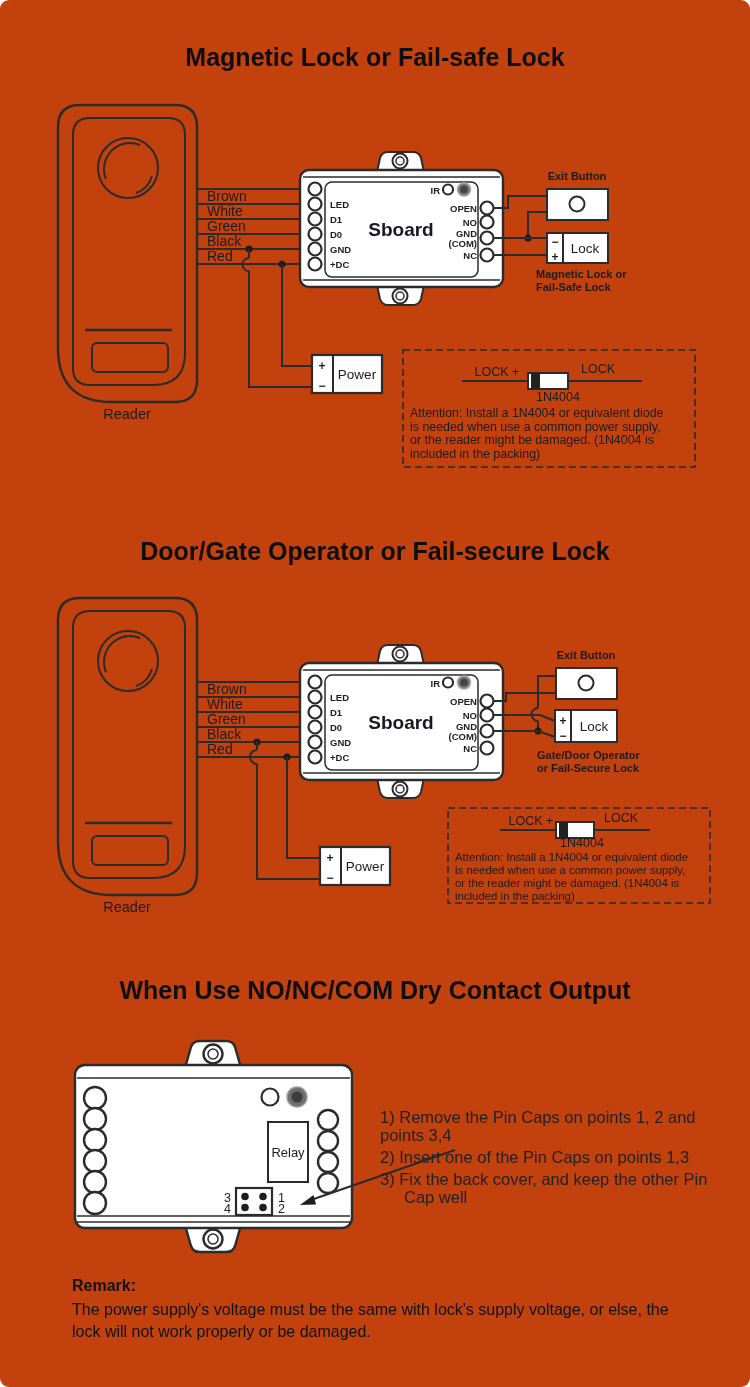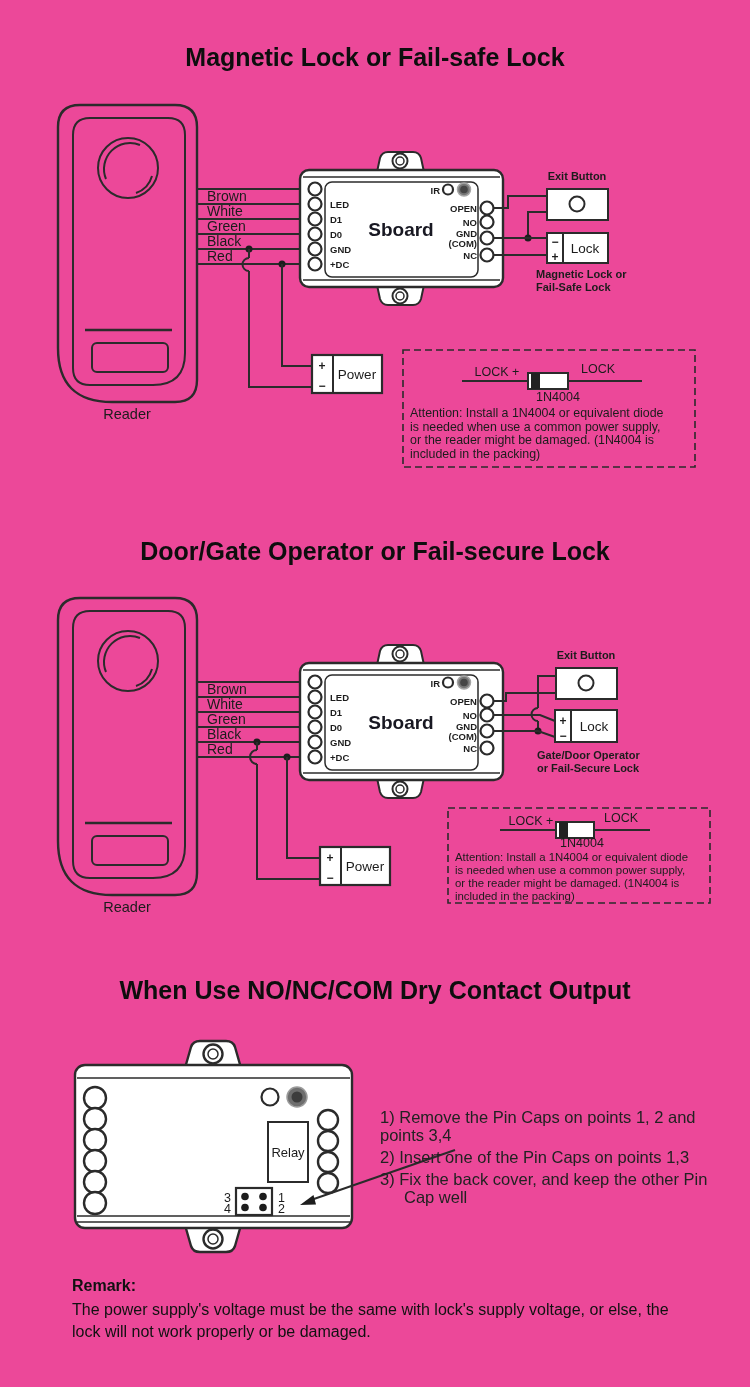--- a/index.html
+++ b/index.html
@@ -1,17 +1,17 @@
 <!DOCTYPE html>
 <html><head>
 <meta charset="utf-8">
 <style>
   html,body{margin:0;padding:0;background:#ffffff;}
-  .page{position:relative;width:750px;height:1387px;background:#ec4899;overflow:hidden;
-        font-family:"Liberation Sans",sans-serif;}
+  .page{position:relative;width:750px;height:1387px;background:#c2410c;overflow:hidden;
+        font-family:"Liberation Sans",sans-serif;border-radius:9px;}
   svg{position:absolute;left:0;top:0;}
   
   .s1{stroke:#2b2b2b;stroke-width:1.5;fill:none;}
   .s2{stroke:#2b2b2b;stroke-width:2;fill:none;}
   .s25{stroke:#2b2b2b;stroke-width:2.4;fill:none;}
   .box{fill:#ffffff;stroke:#2b2b2b;stroke-width:2;}
   .box22{fill:#ffffff;stroke:#2b2b2b;stroke-width:2.2;}
   .box24{fill:#ffffff;stroke:#2b2b2b;stroke-width:2.4;}
   .circ{fill:#ffffff;stroke:#2b2b2b;stroke-width:2.2;}
   .circ24{fill:#ffffff;stroke:#2b2b2b;stroke-width:2.4;}

